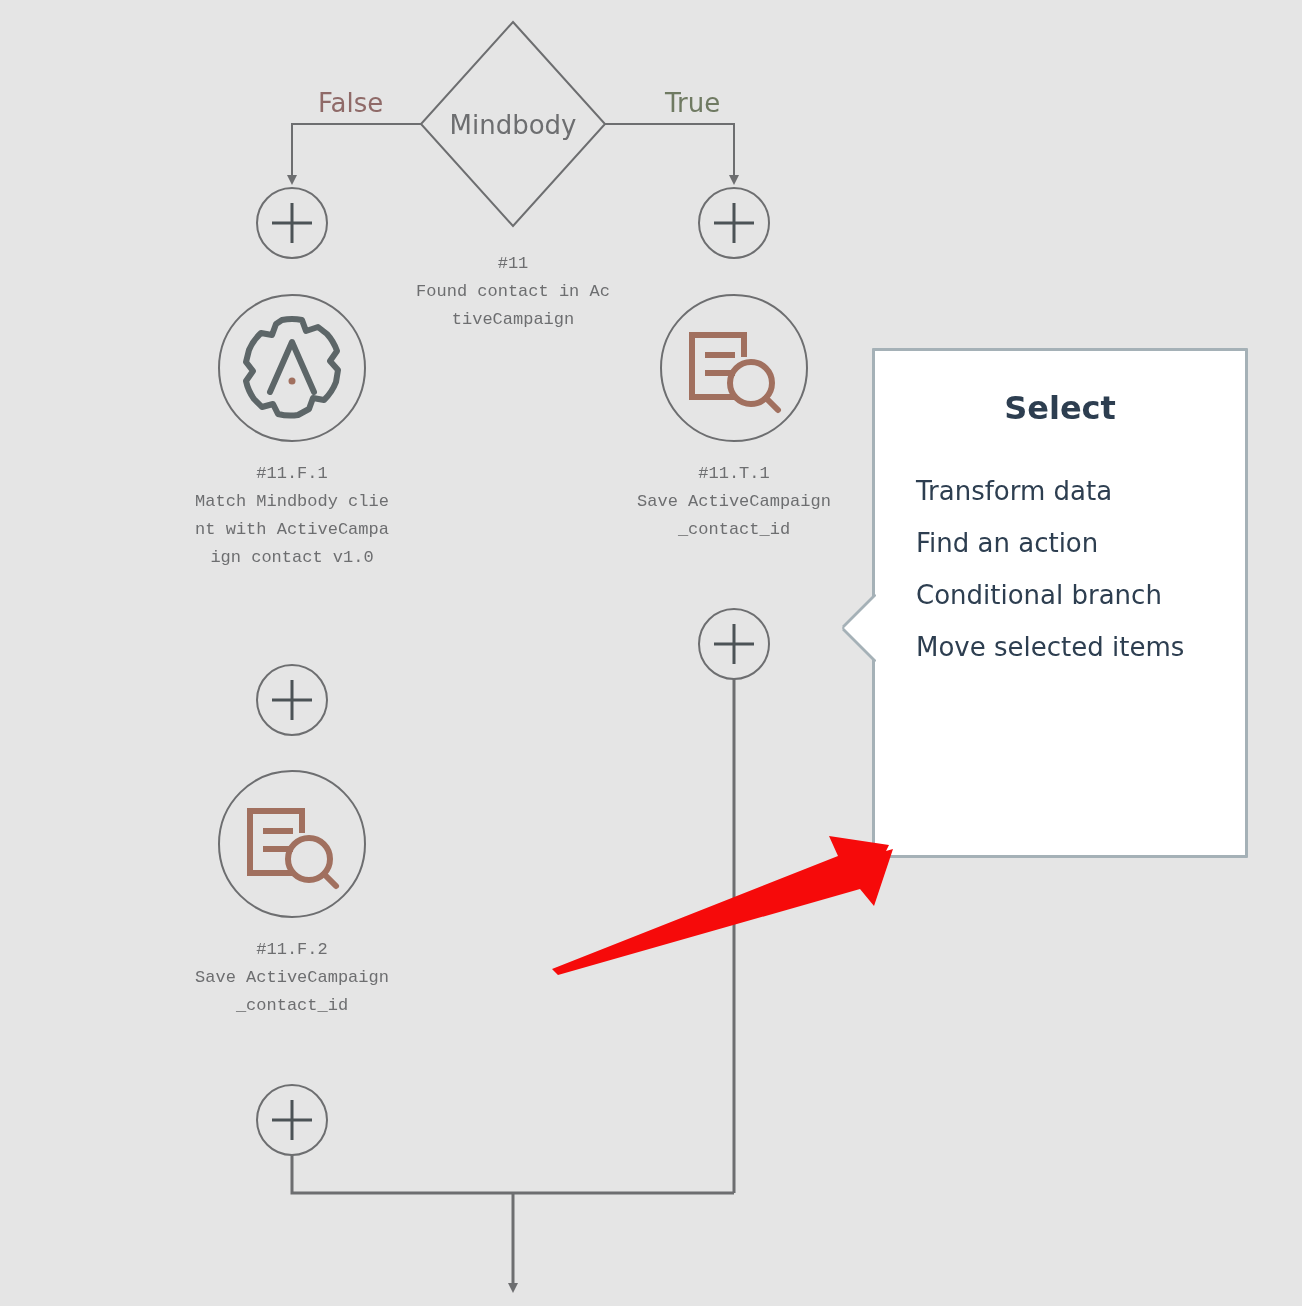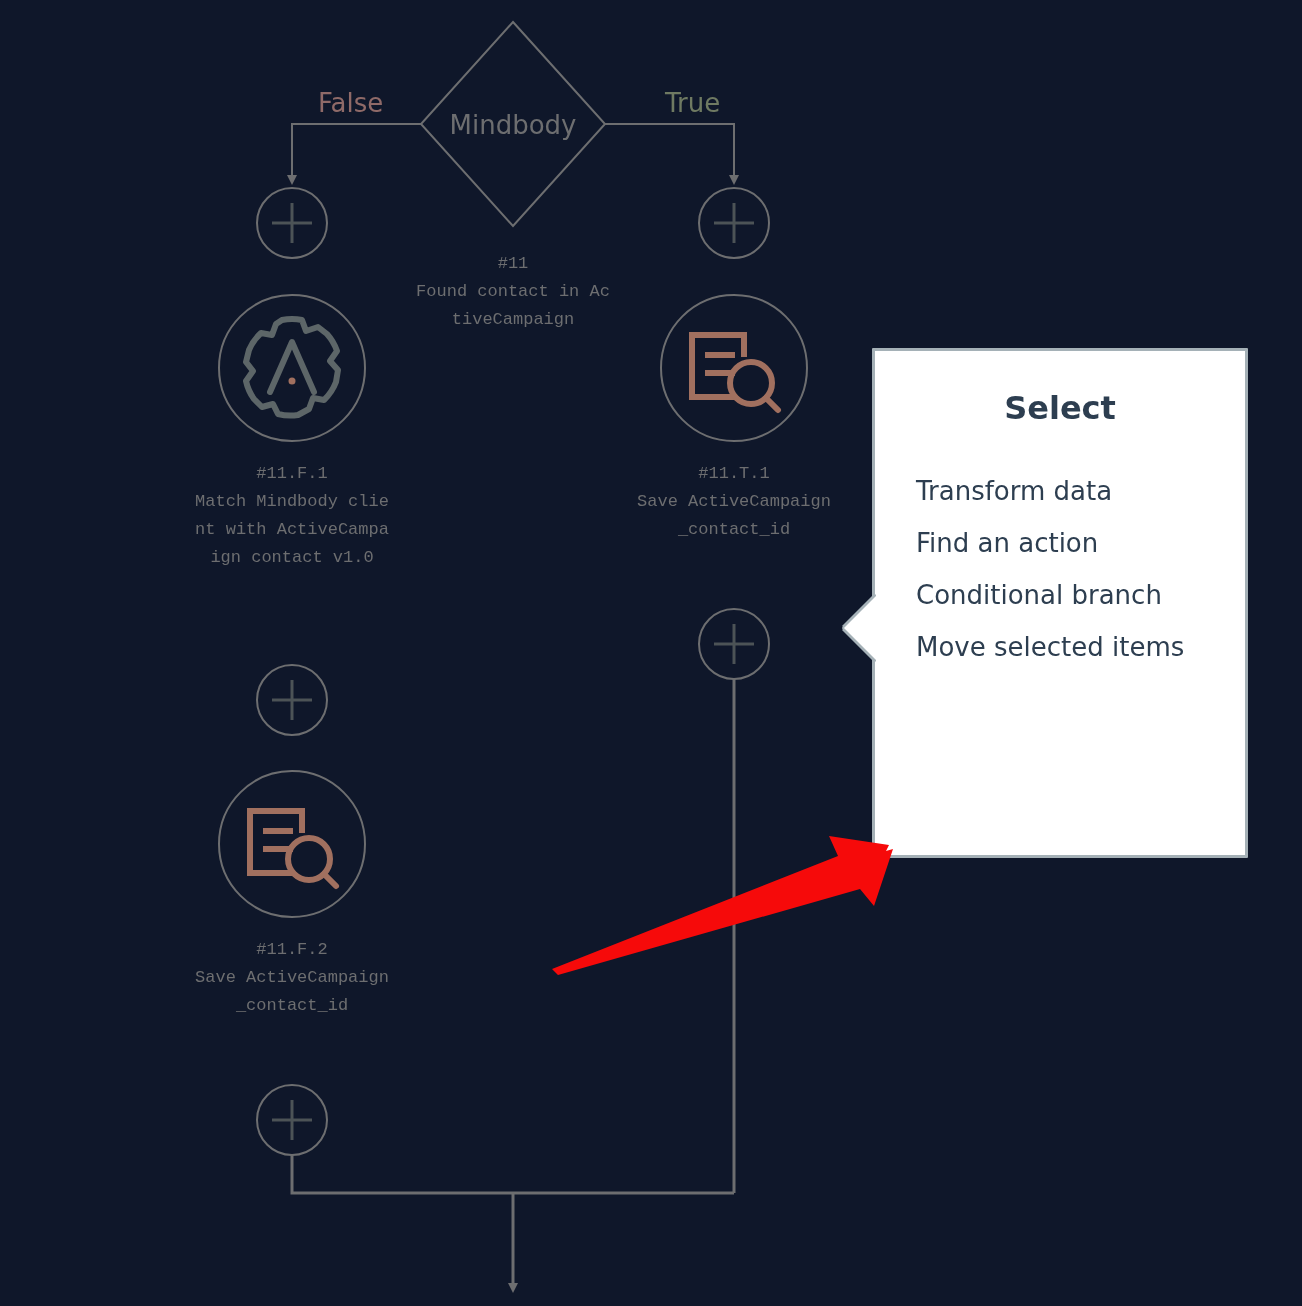--- a/index.html
+++ b/index.html
@@ -7,21 +7,21 @@
     width: 1302px;
     height: 1306px;
     overflow: hidden;
     background: #8a8b8d;
     font-family: "DejaVu Sans", sans-serif;
   }
   #stage {
     position: relative;
     width: 1302px;
     height: 1306px;
-    background: #0f172a;
+    background: #e5e5e5;
   }
 
   
   #flow-canvas {
     position: absolute;
     left: 0; top: 0;
     width: 1302px; height: 1306px;
   }
   #flow-svg { position: absolute; left: 0; top: 0; }
 

